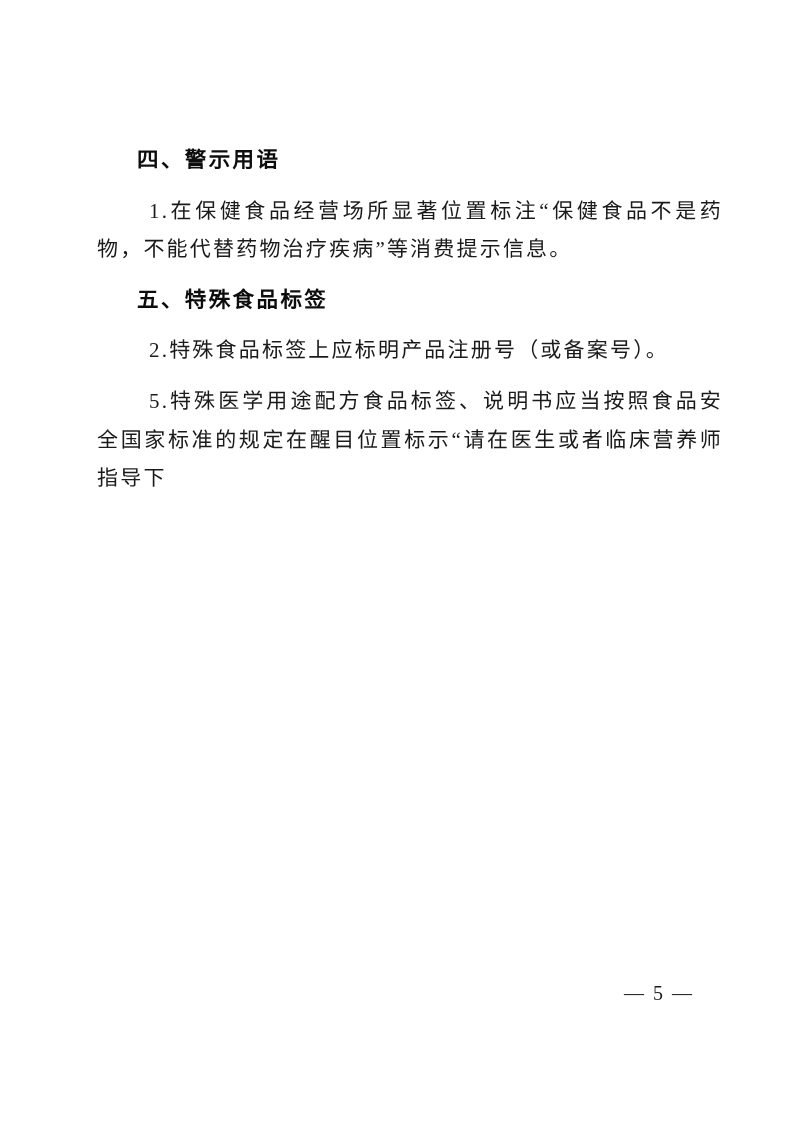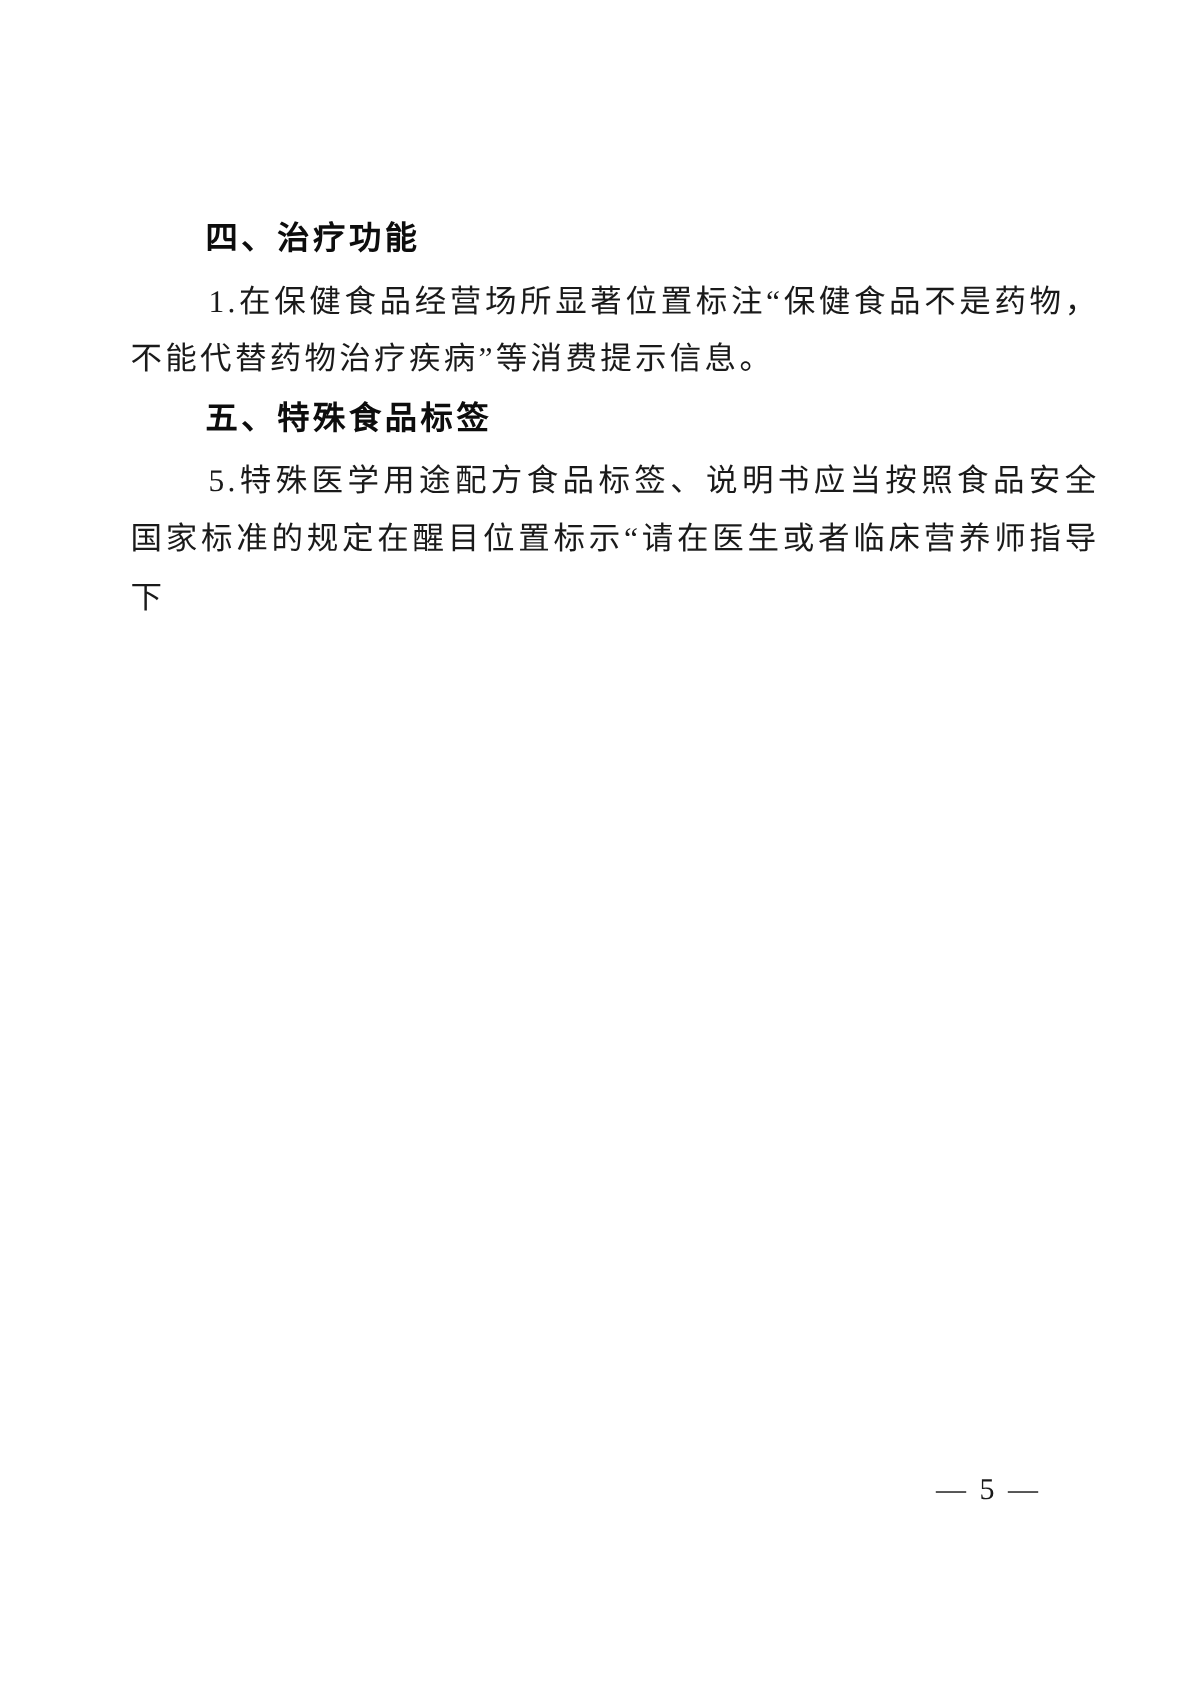--- a/index.html
+++ b/index.html
@@ -26,21 +26,21 @@
     font-family: "DejaVu Sans", "Liberation Sans", sans-serif;
     font-weight: 700;
     font-size: 21.5px;
     line-height: 38.6px;
     letter-spacing: 2.4px;
     text-indent: 52px;
     color: #0d0d0d;
     text-align: justify;
   }
   .para {
-    margin: 2px;
+    margin: 12px;
     font-family: "Liberation Serif", "DejaVu Serif", serif;
     font-size: 21px;
     line-height: 38.6px;
     letter-spacing: 2.2px;
     text-indent: 52px;
     text-align: justify;
     text-justify: inter-character;
     color: #1a1a1a;
   }
   .page-number {
@@ -53,28 +53,29 @@
     color: #1a1a1a;
     white-space: nowrap;
   }
 </style>
 </head>
 <body>
 
 <div class="page">
   <main class="content">
 
-    <h2 class="heading">四、治疗功能</h2>
+    <h2 class="heading">四、警示用语</h2>
 
     <p class="para">1.在保健食品经营场所显著位置标注“保健食品不是药物，不能代替药物治疗疾病”等消费提示信息。</p>
 
 
     <h2 class="heading">五、特殊食品标签</h2>
 
 
+    <p class="para">2.特殊食品标签上应标明产品注册号（或备案号）。</p>
 
 
 
     <p class="para">5.特殊医学用途配方食品标签、说明书应当按照食品安全国家标准的规定在醒目位置标示“请在医生或者临床营养师指导下</p>
 
   </main>
 
   <footer class="page-number">— 5 —</footer>
 </div>
 

